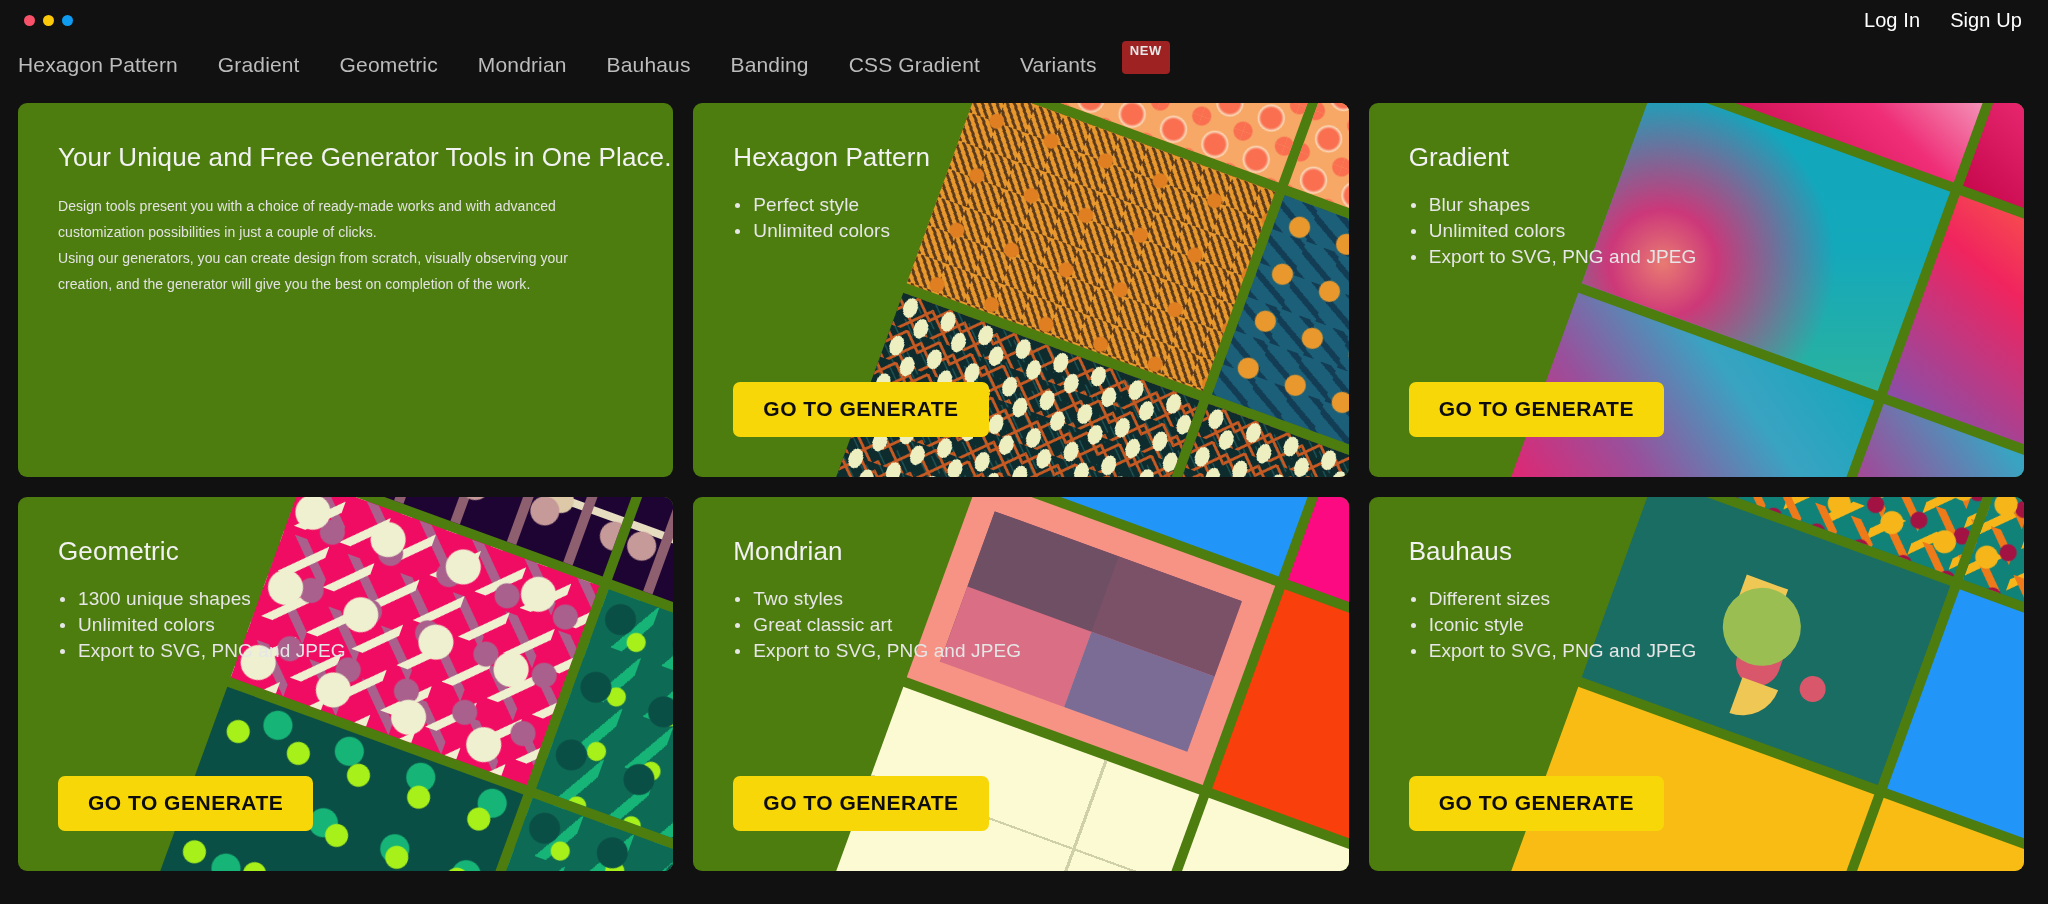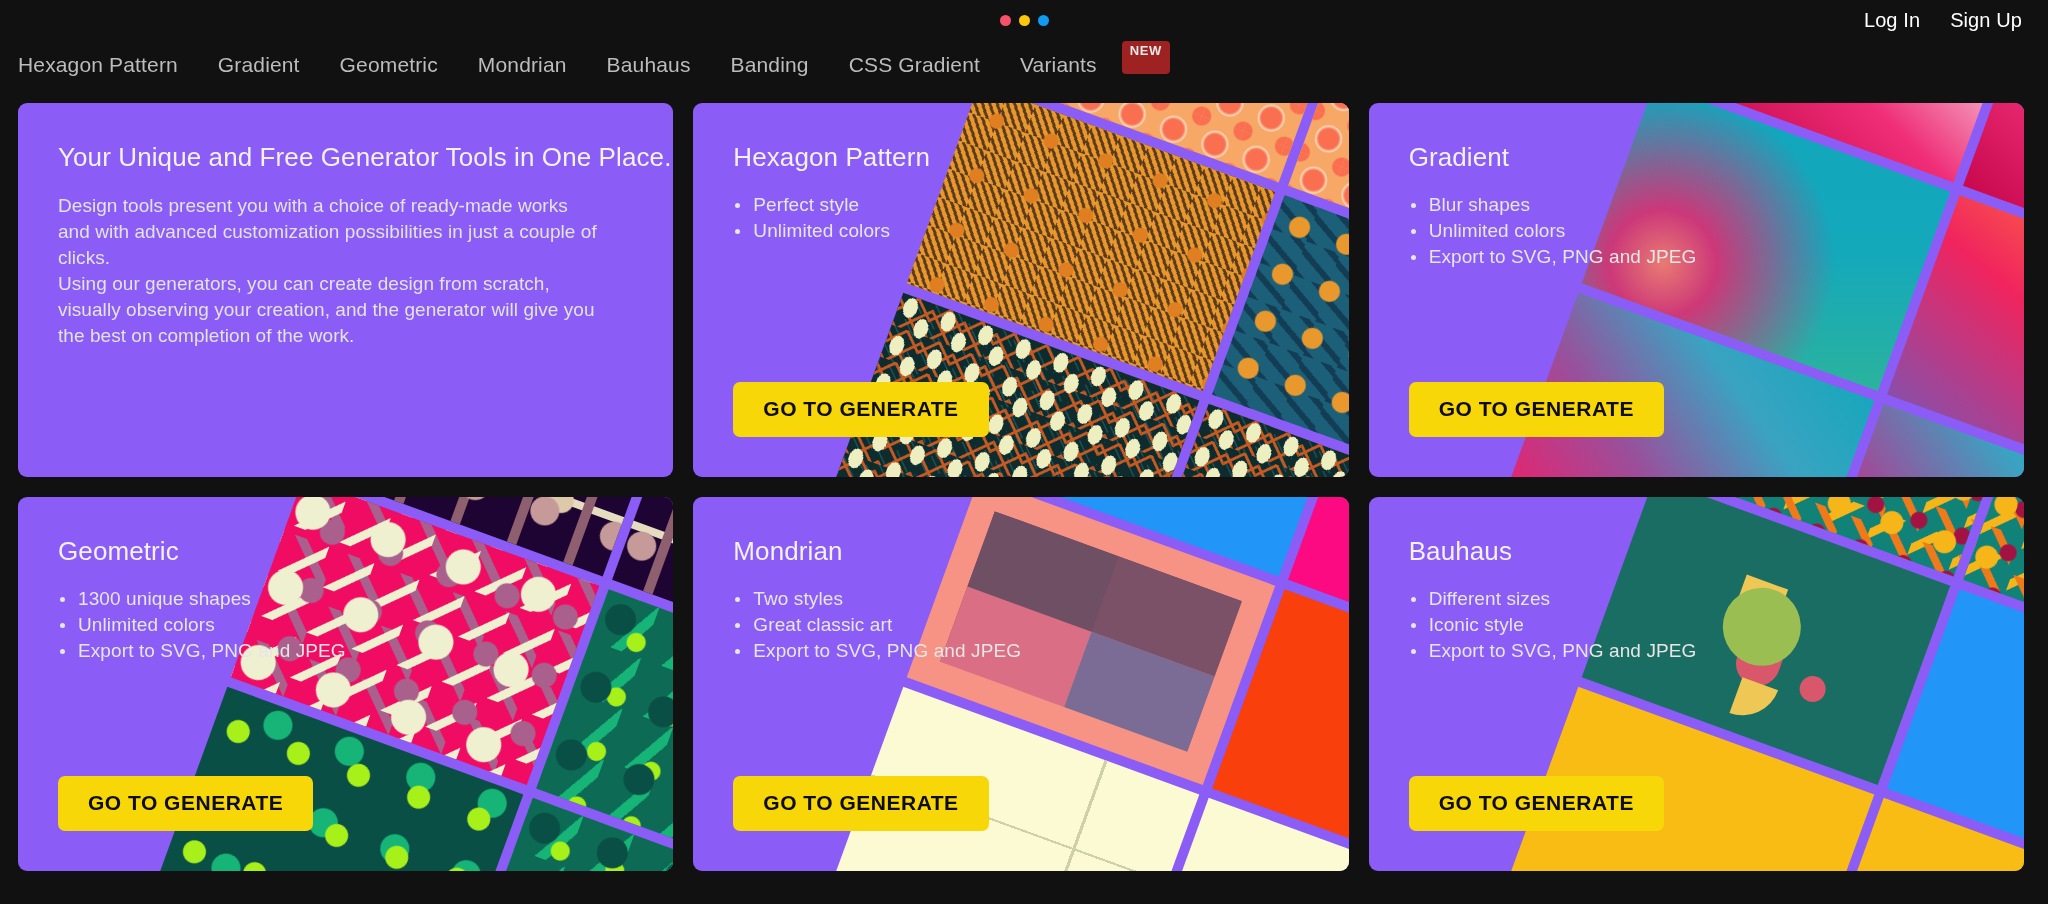--- a/index.html
+++ b/index.html
@@ -14,21 +14,20 @@
     -webkit-font-smoothing: antialiased;
   }
 
   
   .topbar {
     position: relative;
     height: 40px;
     display: flex;
     align-items: center;
     padding: 0 24px;
-    justify-content: center;
   }
   .window-dots { display: flex; gap: 8px; align-items: center; }
   .dot { width: 11px; height: 11px; border-radius: 50%; display: block; }
   .dot.red    { background: #f8526a; }
   .dot.yellow { background: #fcc80a; }
   .dot.blue   { background: #0e9bf0; }
 
   .auth-links {
     position: absolute;
     right: 26px;
@@ -80,21 +79,21 @@
 
   
   .grid {
     display: grid;
     grid-template-columns: repeat(3, 1fr);
     gap: 20px;
     padding: 11px 24px 0 18px;
   }
   .card {
     position: relative;
-    background: #8b5cf6;
+    background: #4d7c0f;
     border-radius: 9px;
     height: 374px;
     overflow: hidden;
   }
   .card-body {
     position: relative;
     z-index: 3;
     padding: 39px 0 0 40px;
     height: 100%;
     display: flex;
@@ -122,21 +121,21 @@
     position: absolute;
     left: 2px;
     top: 11px;
     width: 5px;
     height: 5px;
     border-radius: 50%;
     background: #e6e6e6;
   }
   .intro-text {
     color: #e3e3e3;
-    font-size: 19px;
+    font-size: 14px;
     line-height: 26px;
     max-width: 545px;
     letter-spacing: 0.05px;
     white-space: pre-line;
   }
   .cta {
     position: absolute;
     left: 40px;
     bottom: 40px;
     background: #f8d709;

